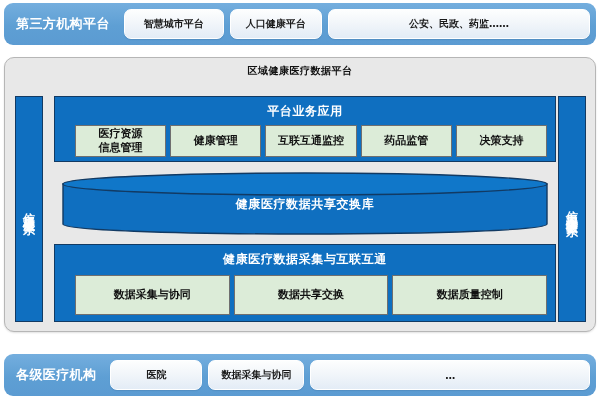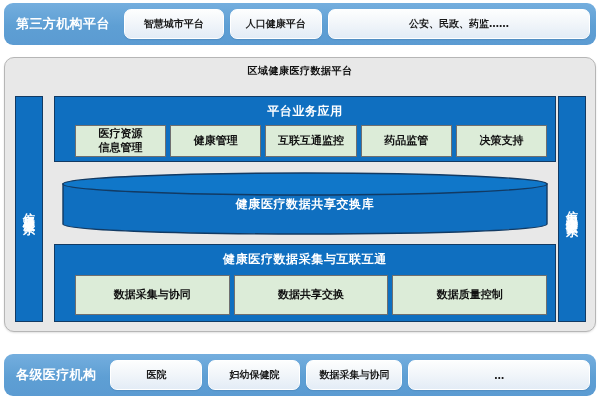--- a/index.html
+++ b/index.html
@@ -256,18 +256,17 @@
           <div class="green-box">数据质量控制</div>
         </div>
       </div>
 
     </div>
   </div>
 
   <div class="actor-bar" id="bottom-bar">
     <div class="actor-bar-title">各级医疗机构</div>
     <div class="chip w-hospital">医院</div>
-    <div class="chip w-mch">妇幼保健院</div>
     <div class="chip w-grass">数据采集与协同</div>
     <div class="chip grow">…</div>
   </div>
 
 </div>
 
 </body></html>

